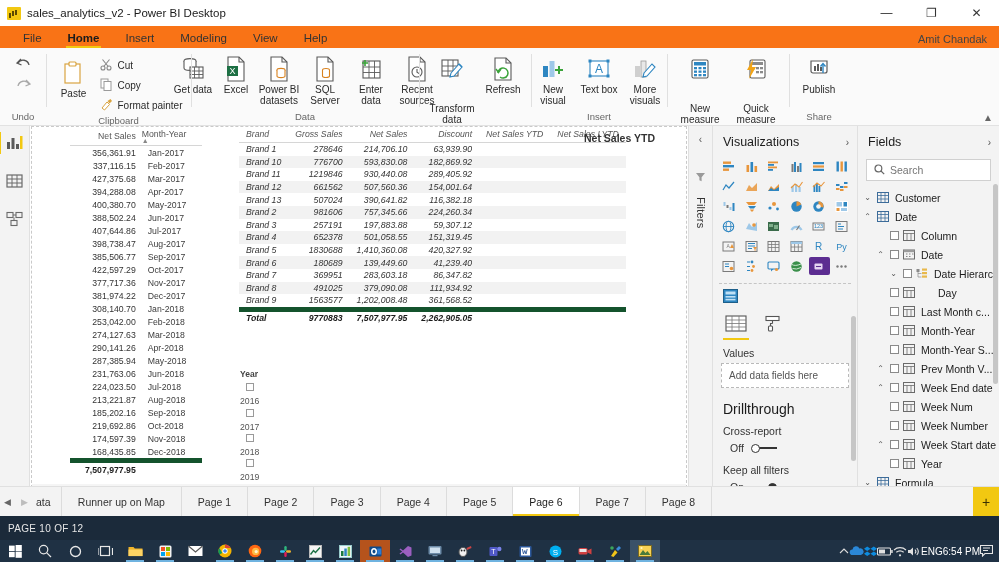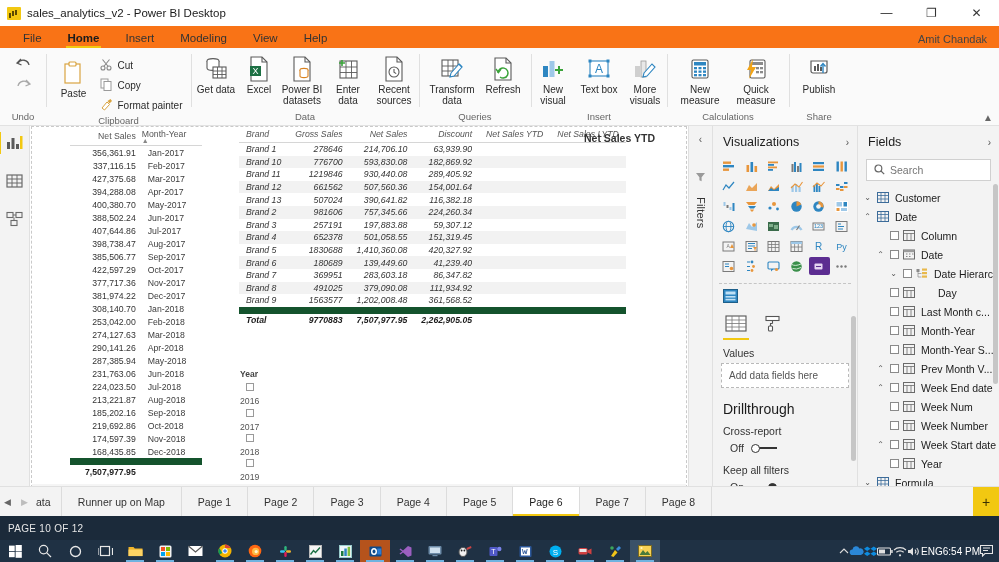--- a/index.html
+++ b/index.html
@@ -69,21 +69,21 @@
   }
   .rbtn {
     display: flex; flex-direction: column; align-items: center;
     width: 46px; padding: 2px 1px; cursor: default;
   }
   .rbtn .ic { height: 30px; display: flex; align-items: center; justify-content: center; }
   .rbtn .lbl {
     font-size: 10px; color: #2b2b2b; text-align: center;
     line-height: 10.5px; margin-top: 1px;
   }
-  .rbtn.wide { width: 56px; }
+  .rbtn.wide { width: 56px; gap: 19px; }
   .rbtn.narrow { width: 40px; }
   .rbtn-sm {
     display: flex; align-items: center; gap: 4px; font-size: 10px;
     color: #2b2b2b; padding: 2px 4px; cursor: default; white-space: nowrap;
   }
   .clipcol { display: flex; flex-direction: column; justify-content: center; gap: 1px; padding-top: 4px; }
   .ribbon-collapse {
     position: absolute; right: 6px; bottom: 2px; font-size: 10px; color: #666;
   }
 
@@ -123,21 +123,21 @@
   .vtable table { border-collapse: collapse; }
   .vtable th {
     font-weight: normal; color: #555; border-bottom: 1px solid #d6d6d6;
     padding: 2px 5px 3px 5px; text-align: right; white-space: nowrap;
   }
   .vtable th.l { text-align: left; }
   .vtable td { padding: 1.5px 5px; text-align: right; white-space: nowrap; }
   .vtable td.l { text-align: left; }
   .vtable tr.alt td { background: #f2f2f2; margin-left: 44px; }
   .vtable tr.total td {
-    font-weight: bold; color: #1b1b1b; border-top: 7px solid #14532d;
+    font-weight: bold; color: #1b1b1b; border-top: 5px solid #14532d;
     background: #fff;
   }
 
   
   #monthly-table { left: 38px; top: 0px; }
   #monthly-table table { width: 132px; }
   #monthly-table th, #monthly-table td { padding-left: 2px; padding-right: 4px; }
   #monthly-table .mcol { text-align: left; padding-left: 8px; color: #3b3b3b; }
   #monthly-table .sortmark { font-size: 7px; color: #888; display: block; line-height: 3px; }
 
@@ -431,20 +431,31 @@
         <div class="rbtn">
           <div class="ic">
             <svg width="22" height="26" viewBox="0 0 22 26">
               <path d="M3 1 h11 l5 5 v19 H3 Z" fill="#fff" stroke="#5a5a5a" stroke-width="1.1"></path>
               <path d="M14 1 v5 h5" fill="none" stroke="#5a5a5a" stroke-width="1.1"></path>
               <ellipse cx="13" cy="14" rx="4" ry="1.6" fill="#fff" stroke="#d9821f" stroke-width="1.1"></ellipse>
               <path d="M9 14 v6 a4 1.6 0 0 0 8 0 v-6" fill="#fff" stroke="#d9821f" stroke-width="1.1"></path>
             </svg>
           </div>
           <div class="lbl">Power BI datasets</div>
+        </div>
+        <div class="rbtn">
+          <div class="ic">
+            <svg width="22" height="26" viewBox="0 0 22 26">
+              <path d="M3 1 h11 l5 5 v19 H3 Z" fill="#fff" stroke="#5a5a5a" stroke-width="1.1"></path>
+              <path d="M14 1 v5 h5" fill="none" stroke="#5a5a5a" stroke-width="1.1"></path>
+              <ellipse cx="12" cy="14" rx="3.5" ry="1.5" fill="#fff" stroke="#d9821f" stroke-width="1.1"></ellipse>
+              <path d="M8.5 14 v6 a3.5 1.5 0 0 0 7 0 v-6" fill="#fff" stroke="#d9821f" stroke-width="1.1"></path>
+            </svg>
+          </div>
+          <div class="lbl">SQL Server</div>
         </div>
         <div class="rbtn">
           <div class="ic">
             <svg width="24" height="26" viewBox="0 0 24 26">
               <rect x="4" y="5" width="17" height="17" fill="#fff" stroke="#5a5a5a" stroke-width="1.1"></rect>
               <path d="M4 11 h17 M4 16.5 h17 M10 5 v17 M15.5 5 v17" stroke="#5a5a5a" stroke-width="0.9"></path>
               <path d="M6 4 v6 M3 7 h6" stroke="#3aa33a" stroke-width="1.6"></path>
             </svg>
           </div>
           <div class="lbl">Enter data</div>

